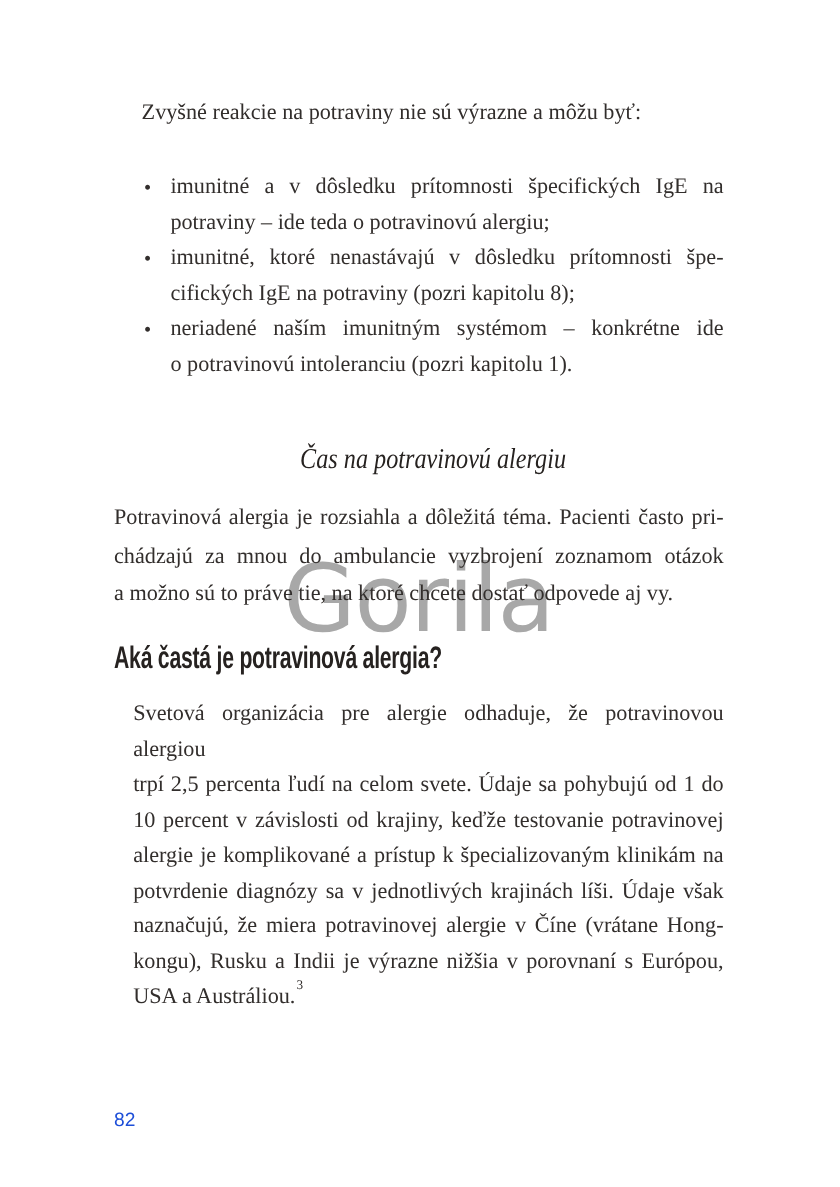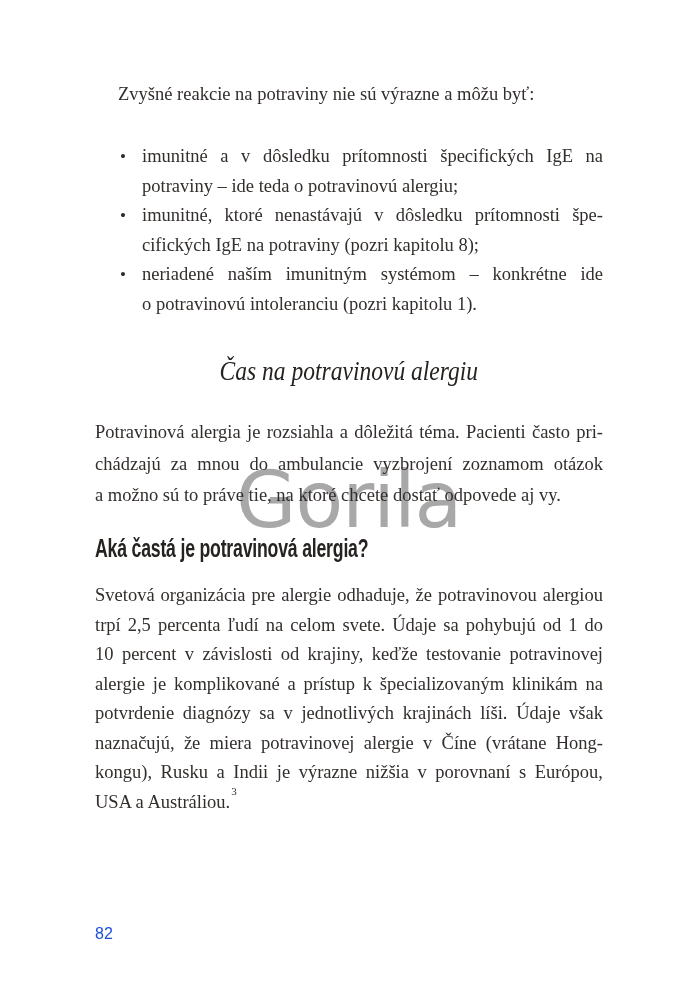--- a/index.html
+++ b/index.html
@@ -66,43 +66,43 @@
   .bline {
     line-height: 29.5px;
     text-align: justify;
   }
   .bline.just { text-align-last: justify; }
   .chapter {
     position: absolute;
     left: 95px;
     top: 351px;
     width: 508px;
-    margin: 0;
+    margin: 12px;
     text-align: center;
     font-style: italic;
     font-weight: normal;
-    font-size: 28px;
+    font-size: 24px;
     line-height: 40px;
     color: var(--heading, #262220);
   }
   .chapter .squeeze {
     display: inline-block;
     transform: scaleX(0.84);
   }
   .para {
     position: absolute;
     left: 95px;
     width: 508px;
     font-size: 18.5px;
     margin: 0;
   }
   .p1 { top: 417px; }
   .p1 .line { line-height: 31.5px; }
   .p2 { top: 581px; }
-  .p2 .line { line-height: 29.5px; }
+  .p2 .line { line-height: 29.5px; margin-left: 16px; }
   .line { text-align: justify; }
   .line.just { text-align-last: justify; }
   .section {
     position: absolute;
     left: 95px;
     top: 533px;
     margin: 0;
     font-family: Liberation Sans, sans-serif;
     font-weight: bold;
     font-size: 26px;

